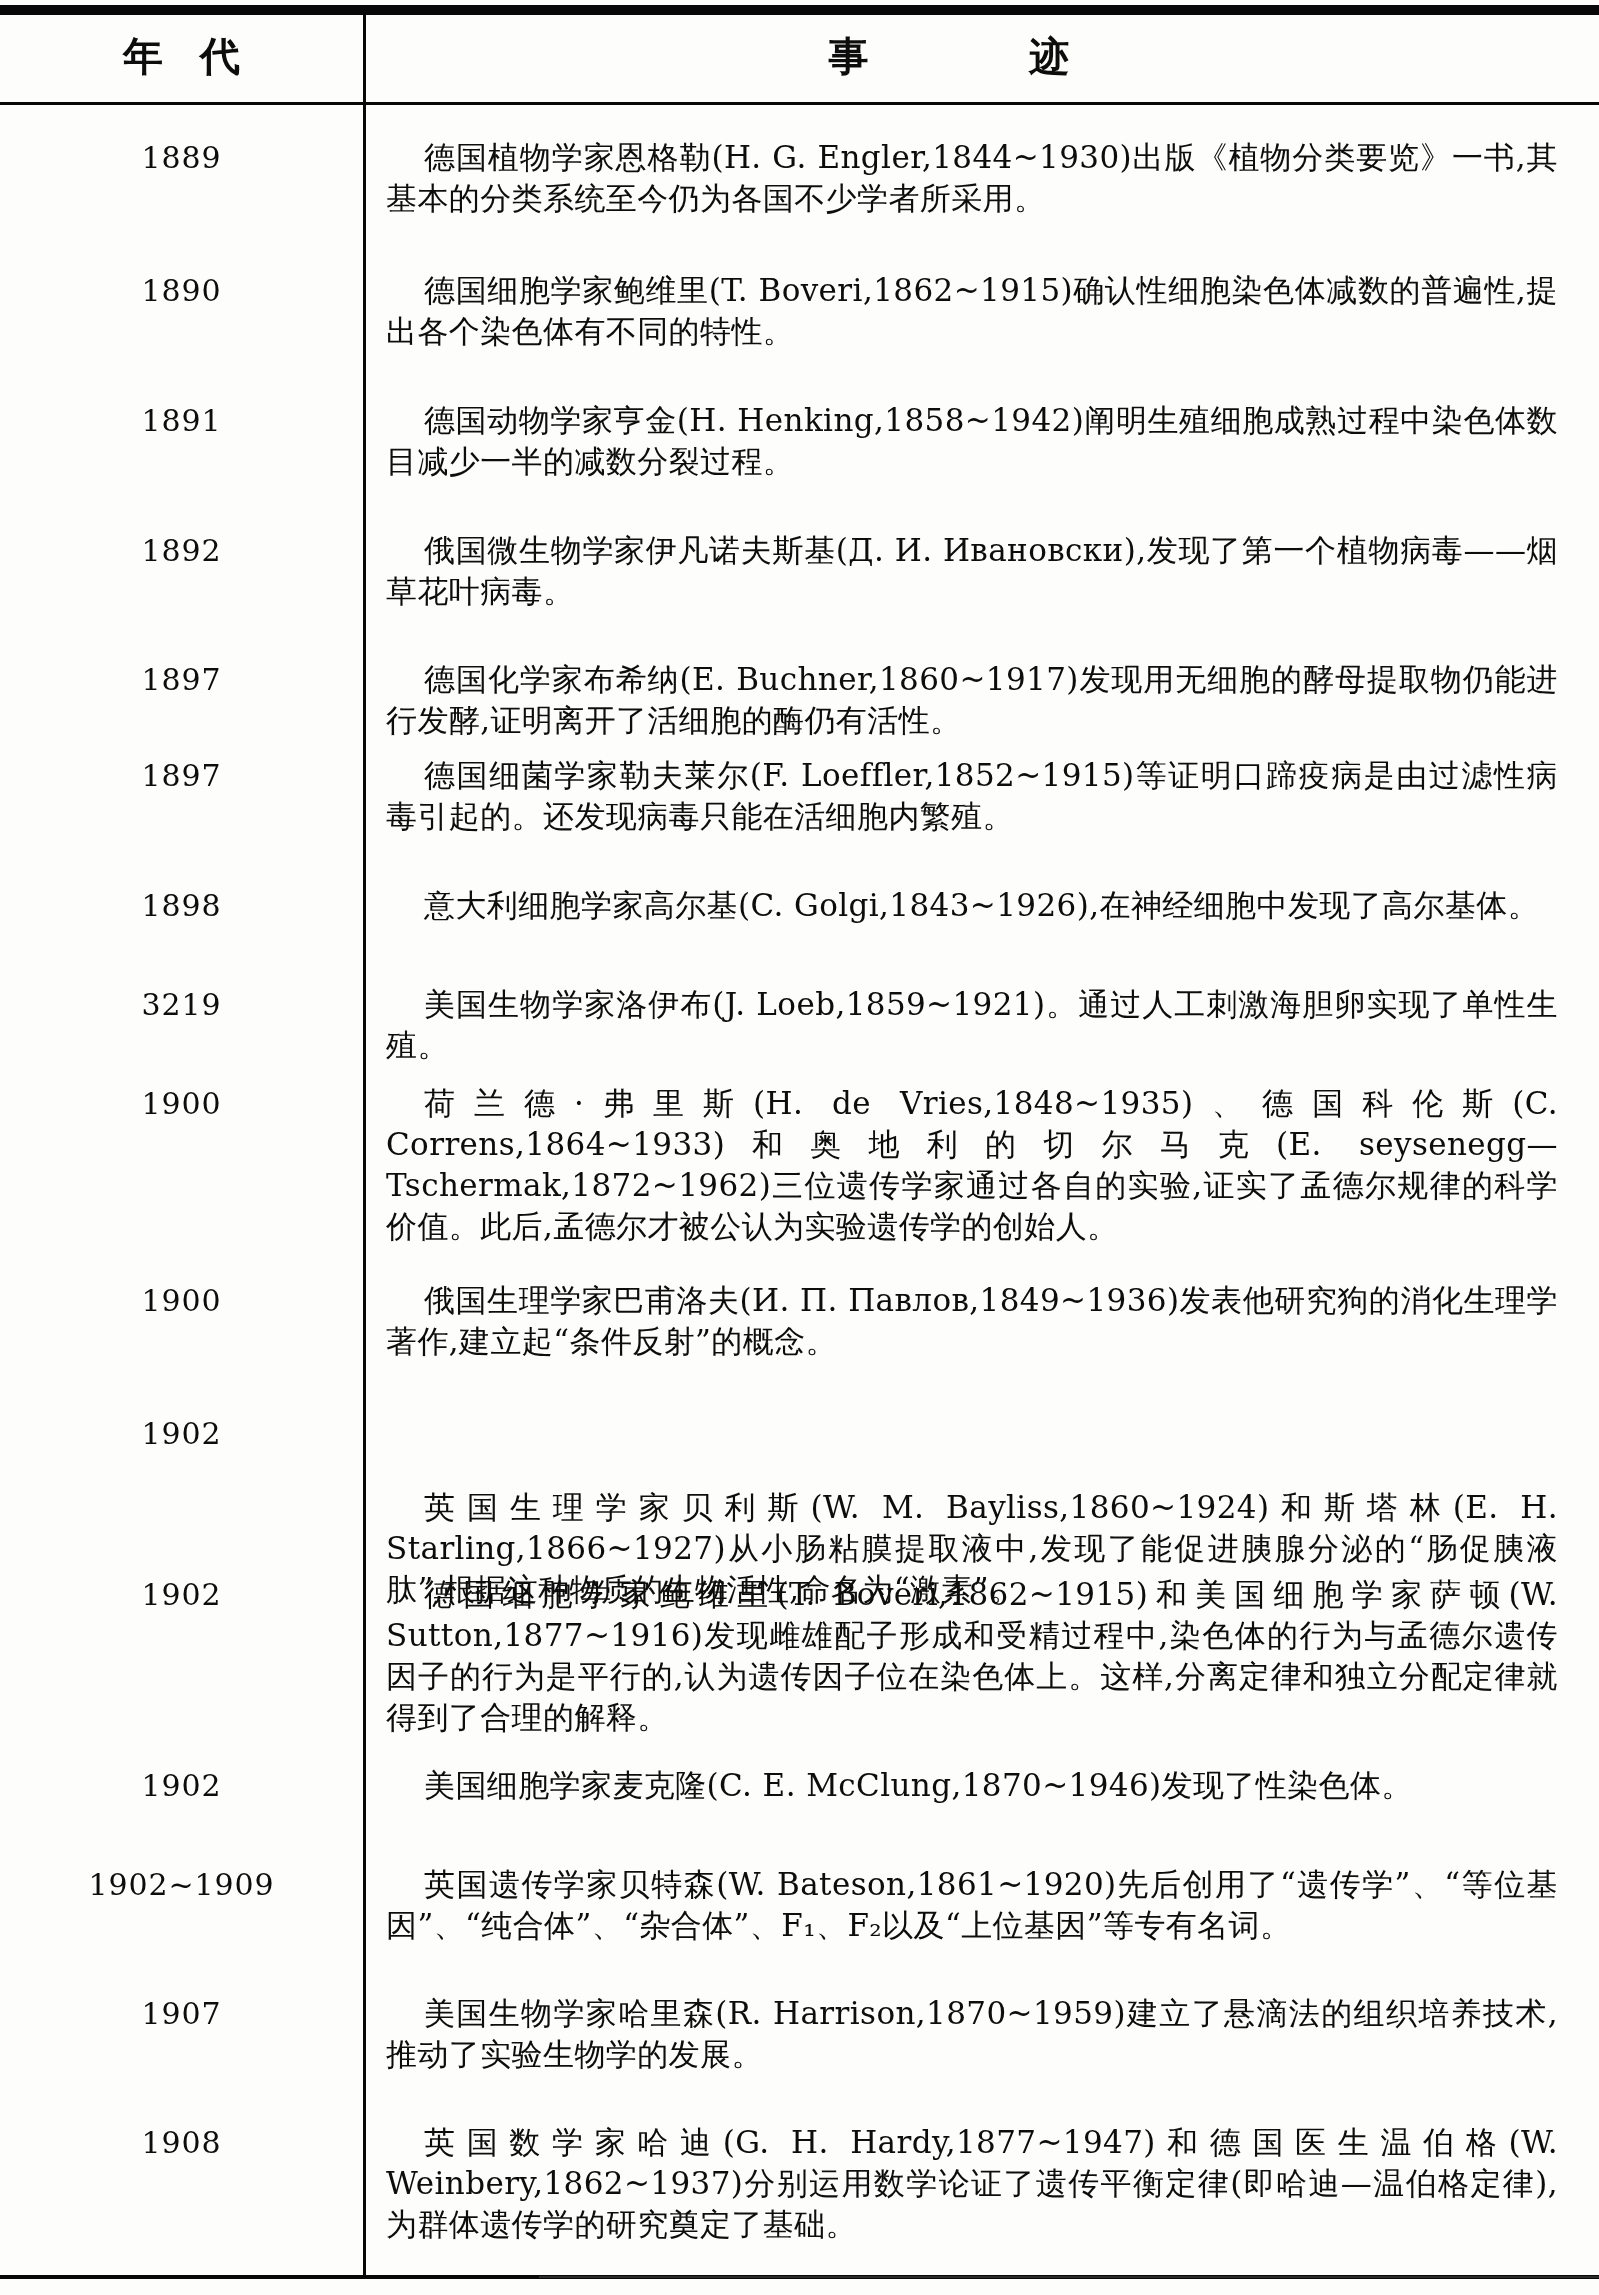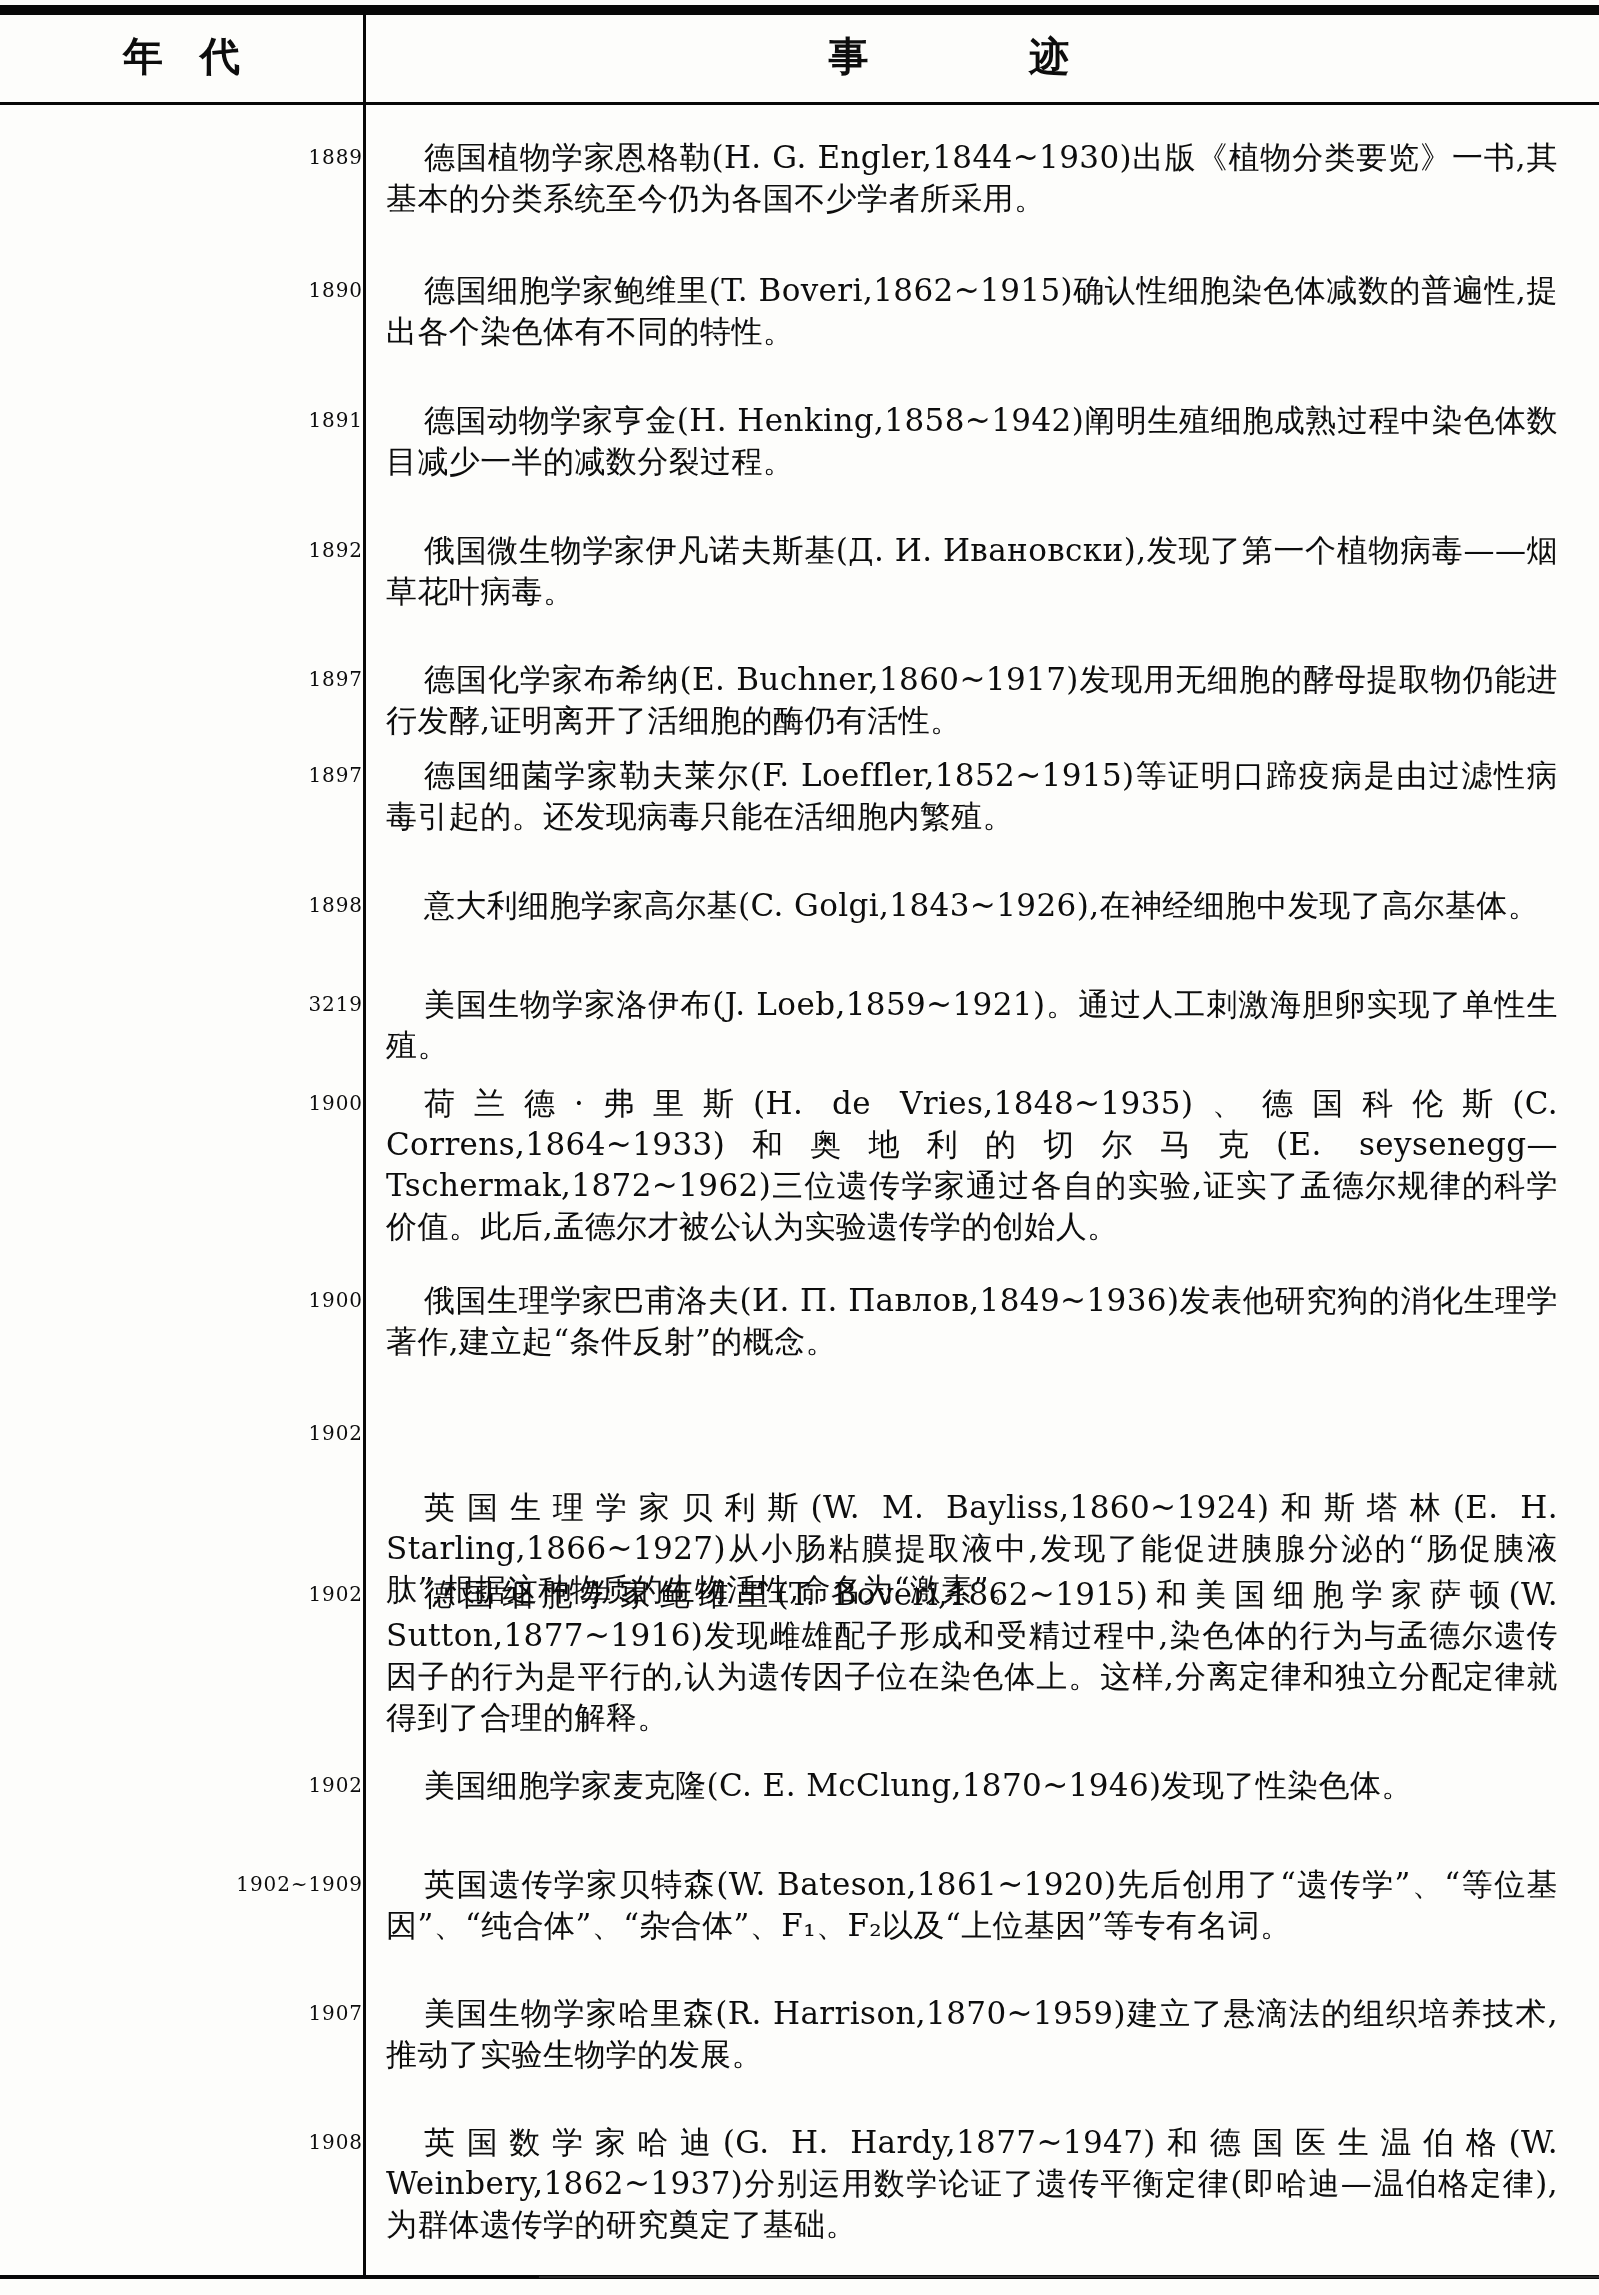--- a/index.html
+++ b/index.html
@@ -18,22 +18,22 @@
   .rule-bottom{left:0;top:2275px;width:1600px;height:3.5px;}
   .rule-bottom-soft{left:539px;top:2276px;width:1061px;height:1.7px;background:#2a2a2a;}
   .col-divider{left:363px;top:13px;width:2.6px;height:2264px;}
   
   .hdr{position:absolute;top:30px;font-weight:bold;font-size:40px;line-height:52px;display:flex;}
   .hdr-year{left:0;width:363px;justify-content:center;gap:37px;}
   .hdr-event{left:384px;width:1130px;justify-content:center;gap:161px;}
   
   .year-cell{
     position:absolute;left:0;width:363px;
-    text-align:right;
-    font-size:20px;line-height:41px;
+    text-align:center;
+    font-size:30px;line-height:41px;
     letter-spacing:0.9px;
     white-space:nowrap;
   }
   .event-cell{
     position:absolute;left:386px;width:1172px;
     font-size:31px;line-height:41px;
     font-weight:normal;
     text-align:justify;
     text-justify:inter-character;
     text-indent:38px;

